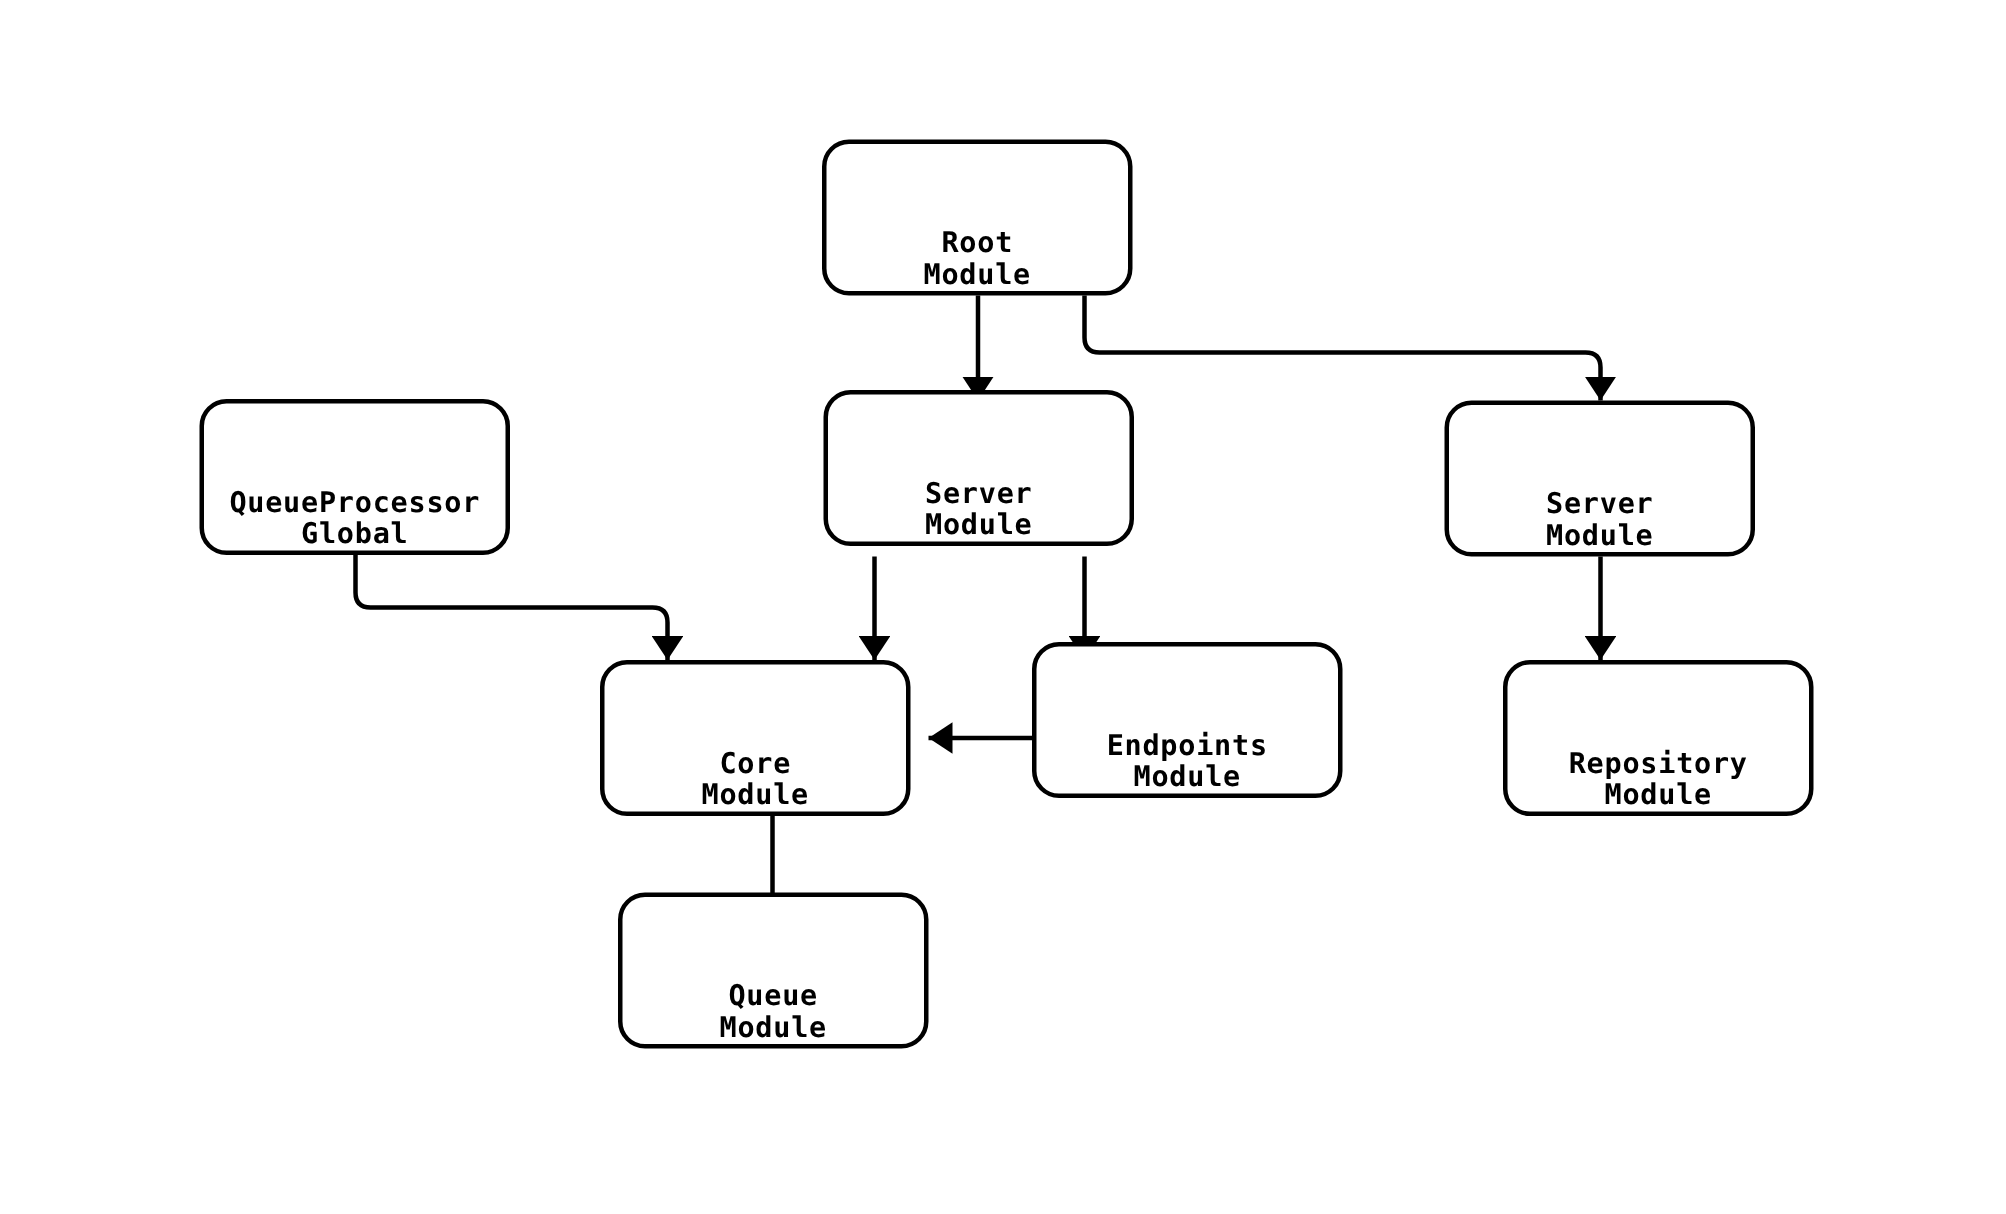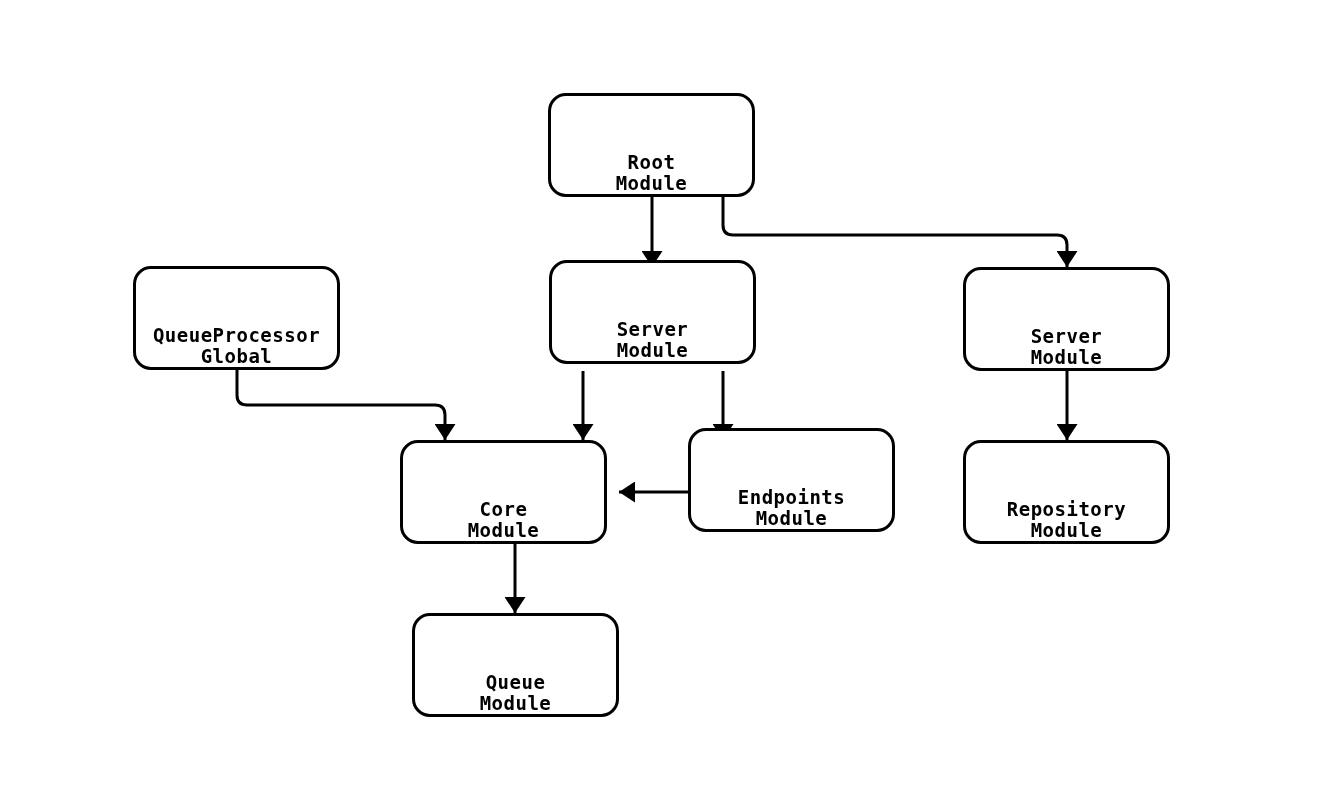--- a/index.html
+++ b/index.html
@@ -71,22 +71,22 @@
 Module</span>
   </div>
   <div class="node" style="left:400px; top:440px">
     <span class="node-label">Core
 Module</span>
   </div>
   <div class="node" style="left:688px; top:428px">
     <span class="node-label">Endpoints
 Module</span>
   </div>
-  <div class="node" style="left:963px; top:440px">
+  <div class="node" style="left:1002px; top:440px">
     <span class="node-label">Repository
 Module</span>
   </div>
-  <div class="node" style="left:412px; top:613px">
+  <div class="node" style="left:412px; top:595px">
     <span class="node-label">Queue
 Module</span>
   </div>
 
 </div>
 
 </body></html>

